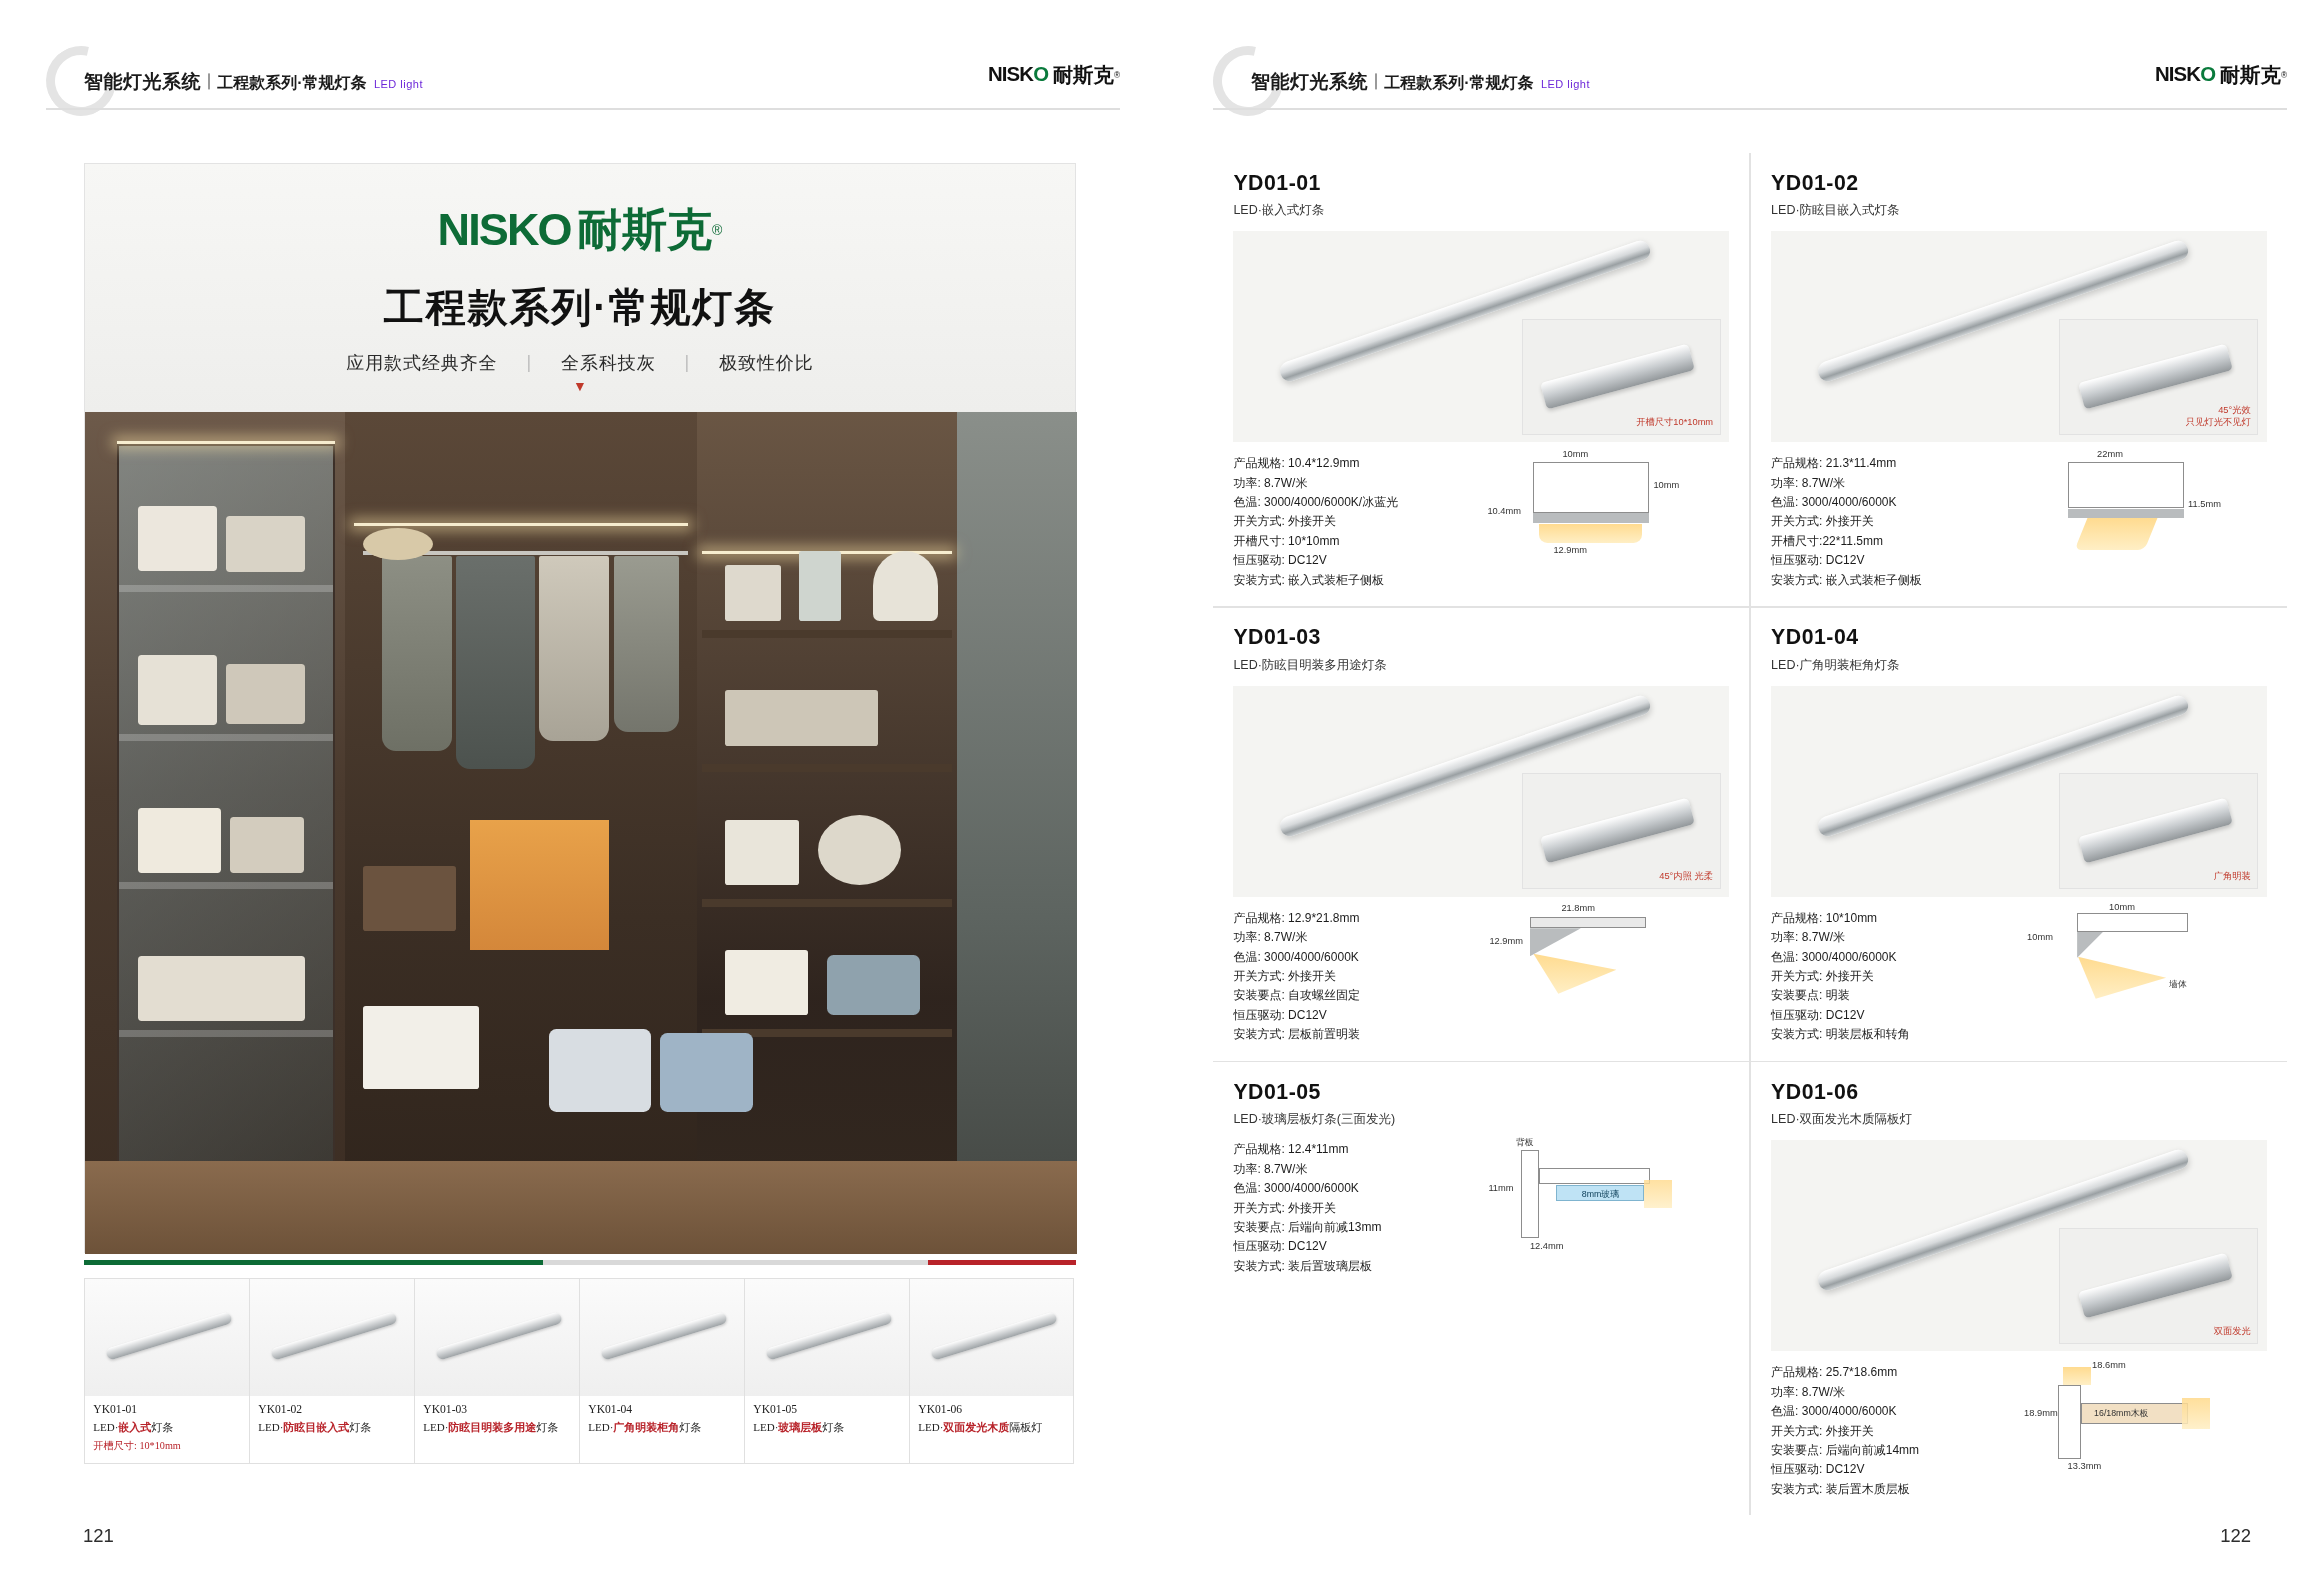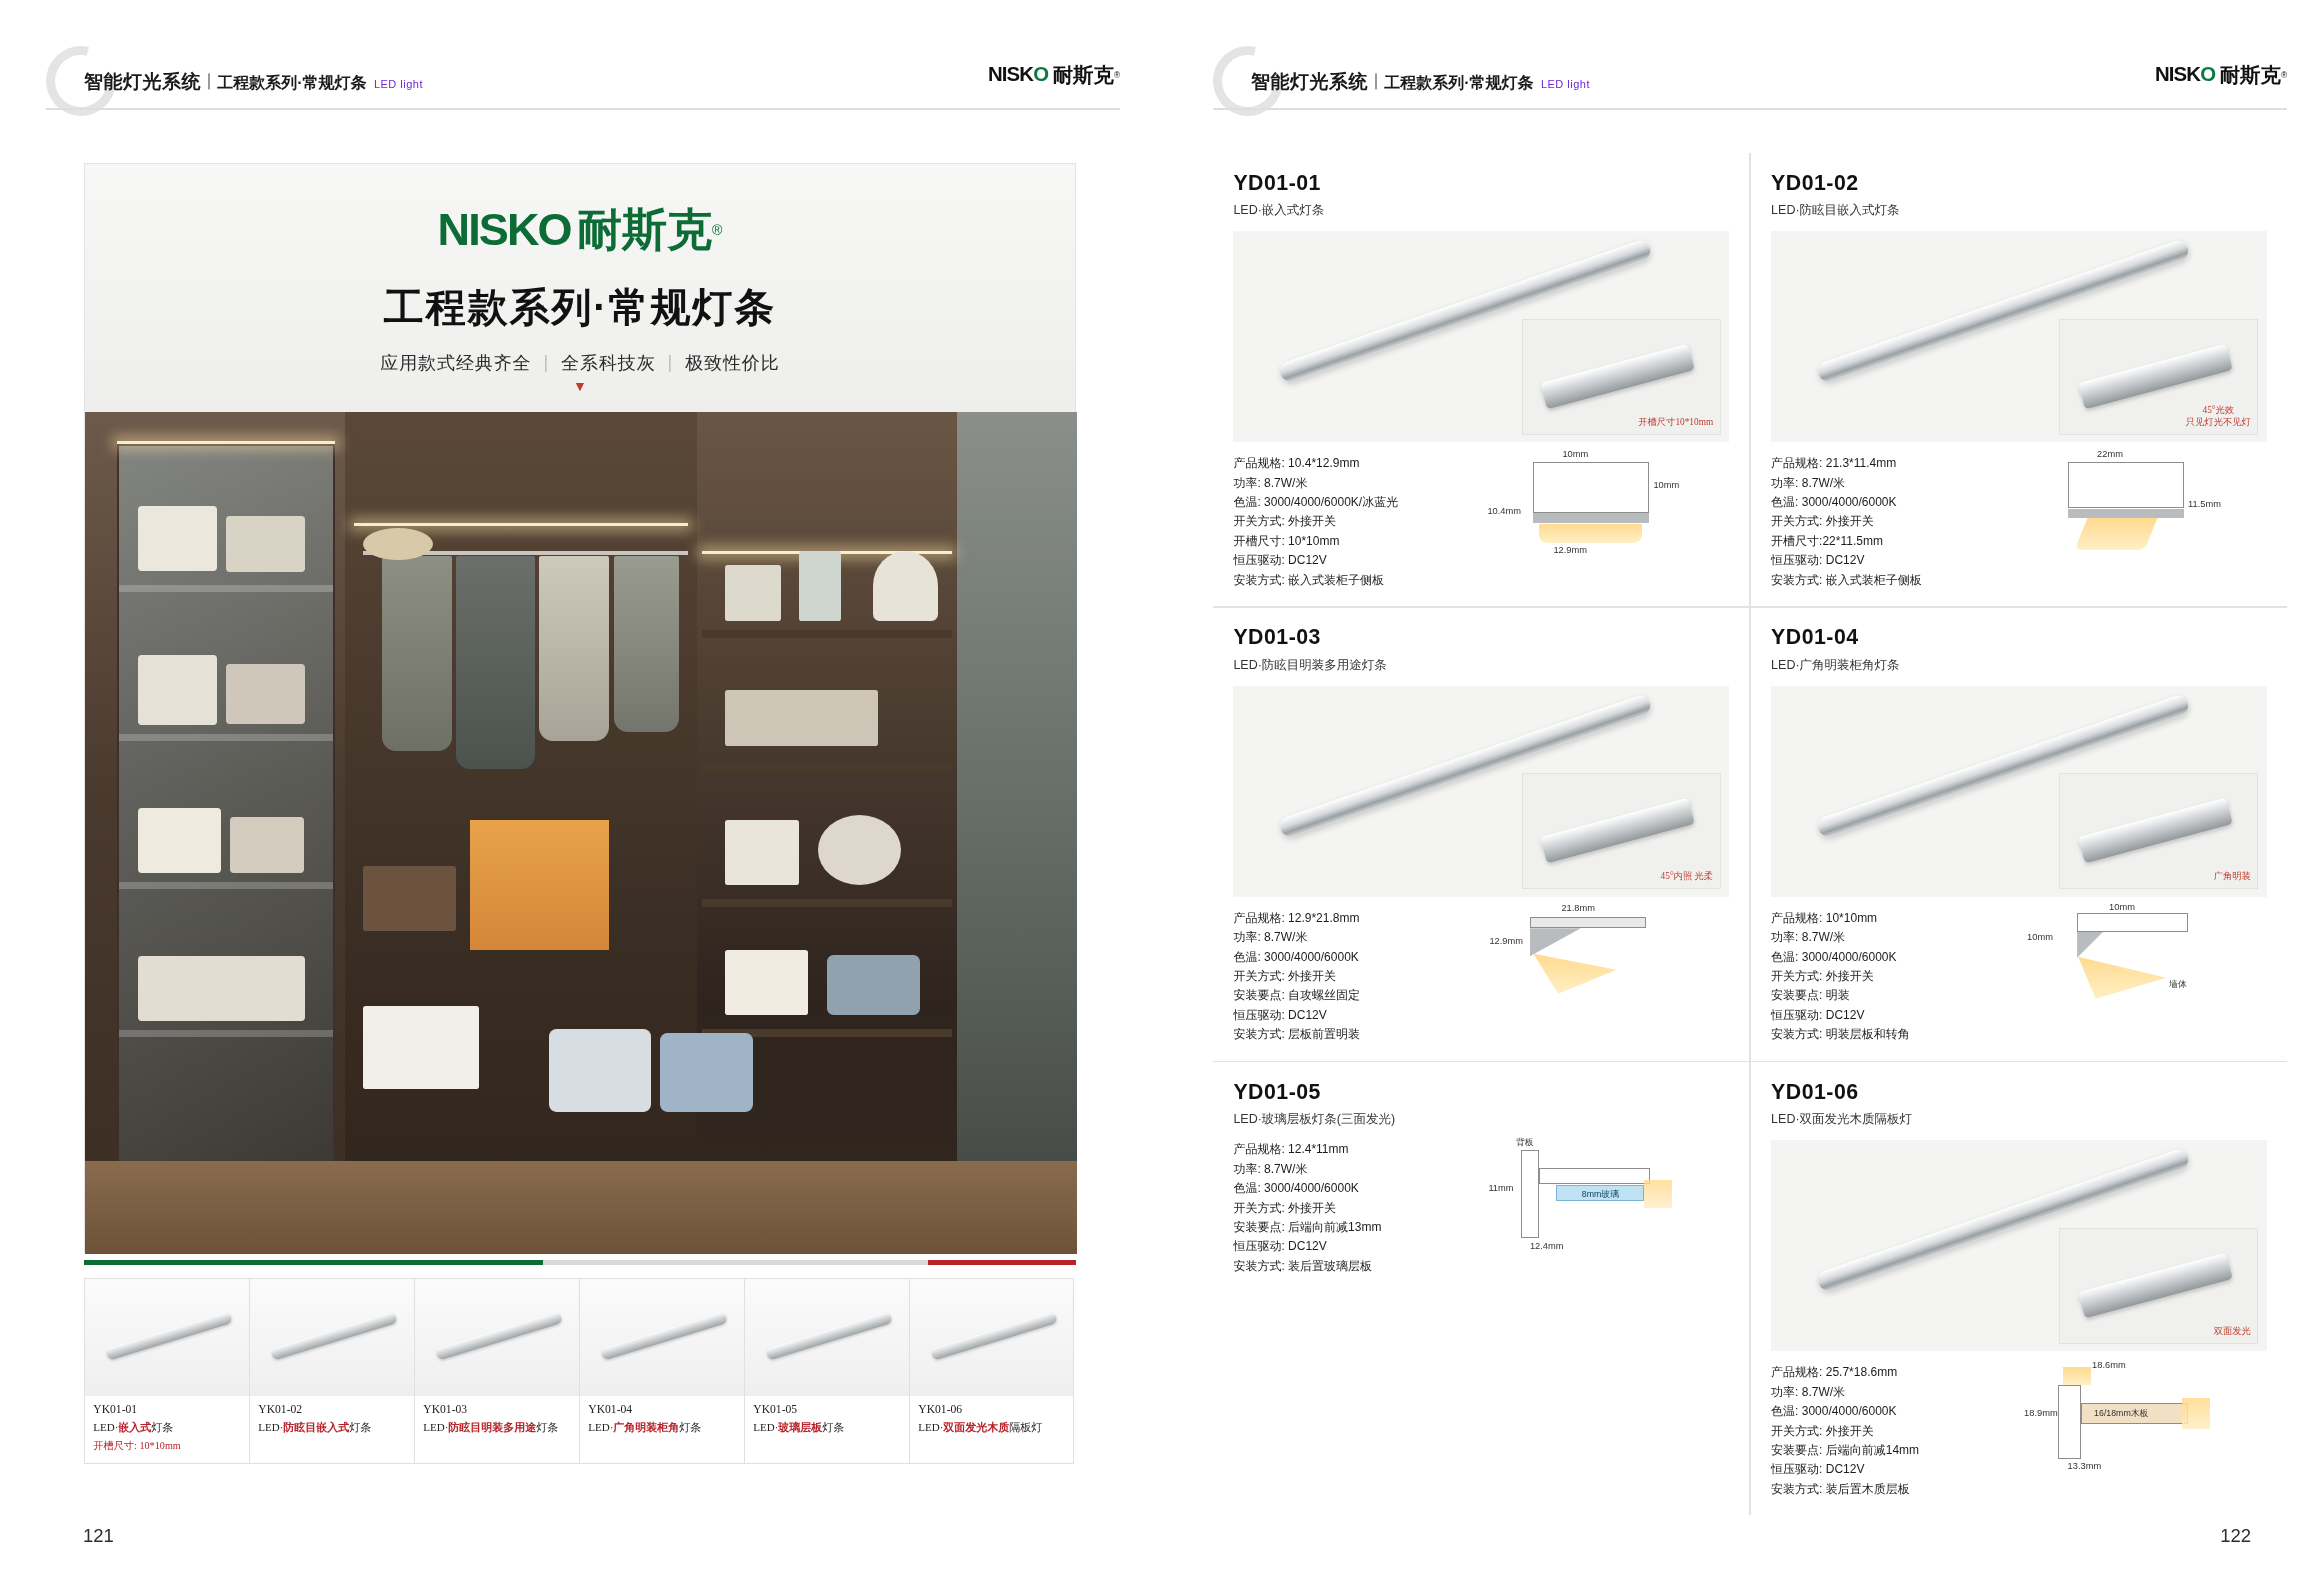--- a/index.html
+++ b/index.html
@@ -58,21 +58,21 @@
   }
   .hero-logo { display:flex; align-items:center; }
   .hero-logo .n1 { font-size:45px; font-weight:bold; letter-spacing:-1.9px; color:#0d6b36; }
   .hero-logo .n2 { font-size:45px; font-weight:bold; color:#0d6b36; margin-left:6.5px;}
   .hero-logo .rr { font-size:14px; vertical-align:super; color:#0d6b36;}
   .hero-h1 {
     margin-top:19.5px; font-size:40px; font-weight:bold; color:#111; letter-spacing:1.9px;
   }
   .hero-sub {
     margin-top:16px; font-size:18px; color:#2b2b2b; letter-spacing:0.9px;
-    display:flex; align-items:center; gap:12px;
+    display:flex; align-items:center; gap:29px;
   }
   .hero-sub .bar { color:#bdbdbd; }
   .hero-arrow { margin-top:4.6px; color:#c0392b; font-size:14px; line-height:1;}
 
   .hero-photo {
     position:absolute; left:0; top:248px; width:992px; height:842px;
     overflow:hidden;
     background:#2b211c;
   }
   .hp { position:absolute; }
@@ -152,21 +152,21 @@
     position:absolute; right:8.3px; bottom:7.4px; width:199px; height:116px;
     background:#f0f0ee; border:0.9px solid #e2e2e2; overflow:hidden;
   }
   .inset .barx {
     position:absolute; left:18.5px; top:43px; width:153px; height:27px;
     background:linear-gradient(180deg,#ffffff,#c9cdd0 50%,#93989b);
     border-radius:4.6px; transform:rotate(-15deg);
     box-shadow:0 2.3px 4.6px rgba(0,0,0,0.2);
   }
   .inset .tag {
-    position:absolute; right:6.5px; bottom:5.6px; font-size:9.3px; color:#c0392b; line-height:1.25; text-align:center;font-family:Liberation Serif, serif;
+    position:absolute; right:6.5px; bottom:5.6px; font-size:9.3px; color:#c0392b; line-height:1.25; text-align:right;
   }
 
   .p-body { display:flex; margin-top:12px; }
   .p-specs { width:278px; }
   .p-specs div { font-size:12px; color:#1c1c1c; line-height:1.62; }
   .p-diagram { flex:1; position:relative; height:125px; }
 
   .dg { position:absolute; }
   .dg-box { border:0.9px solid #8d8d8d; background:#fff; }
   .dg-dim { font-size:9.3px; color:#333; }

